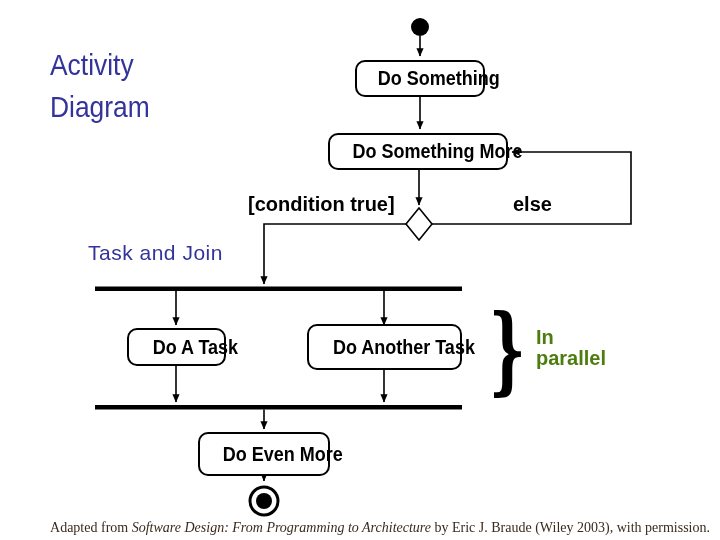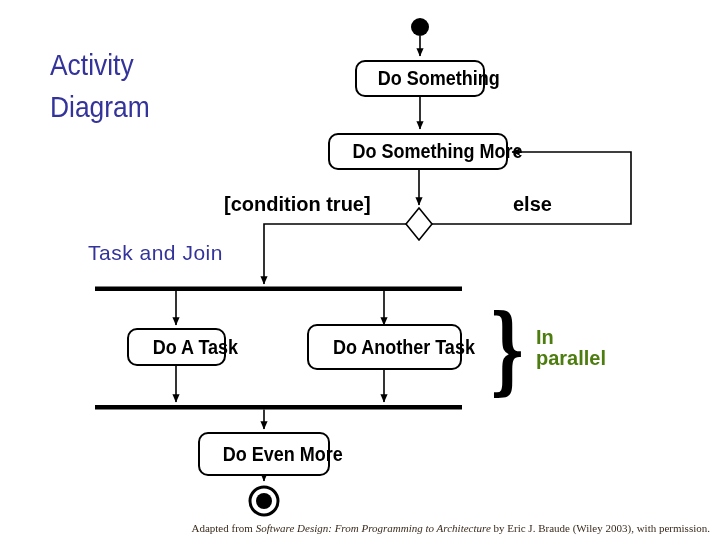--- a/index.html
+++ b/index.html
@@ -35,36 +35,36 @@
   .action-label{
     font-size:20px;font-weight:bold;color:#000000;
     white-space:nowrap;
     transform:scaleX(0.9);transform-origin:center center;
   }
   .guard-label{
     position:absolute;top:194px;
     font-size:20px;line-height:20px;font-weight:bold;color:#000000;
     white-space:nowrap;
   }
-  .guard-true{left:224px;}
+  .guard-true{left:248px;}
   .guard-else{left:513px;}
   .brace{
     position:absolute;left:480px;top:302px;width:44px;height:100px;
     font-family:"DejaVu Serif", serif;font-weight:bold;
     font-size:96px;line-height:96px;text-align:center;color:#000000;
     transform:scaleX(0.6);transform-origin:center center;
   }
   .note-in-parallel{
     position:absolute;left:536px;top:327px;width:80px;
     font-size:20px;line-height:21px;font-weight:bold;color:#4d7c0f;
   }
   .attribution{
     position:absolute;right:10px;top:521px;
     font-family:"Liberation Serif", serif;
-    font-size:11px;line-height:14px;color:#3A2A1C;
+    font-size:14px;line-height:14px;color:#3A2A1C;
     white-space:nowrap;
   }
   .attribution .book{font-style:italic;}
 </style>
 </head>
 <body>
 
 <div class="slide">
 
   <svg class="diagram-svg" viewBox="0 0 720 540" xmlns="http://www.w3.org/2000/svg">

